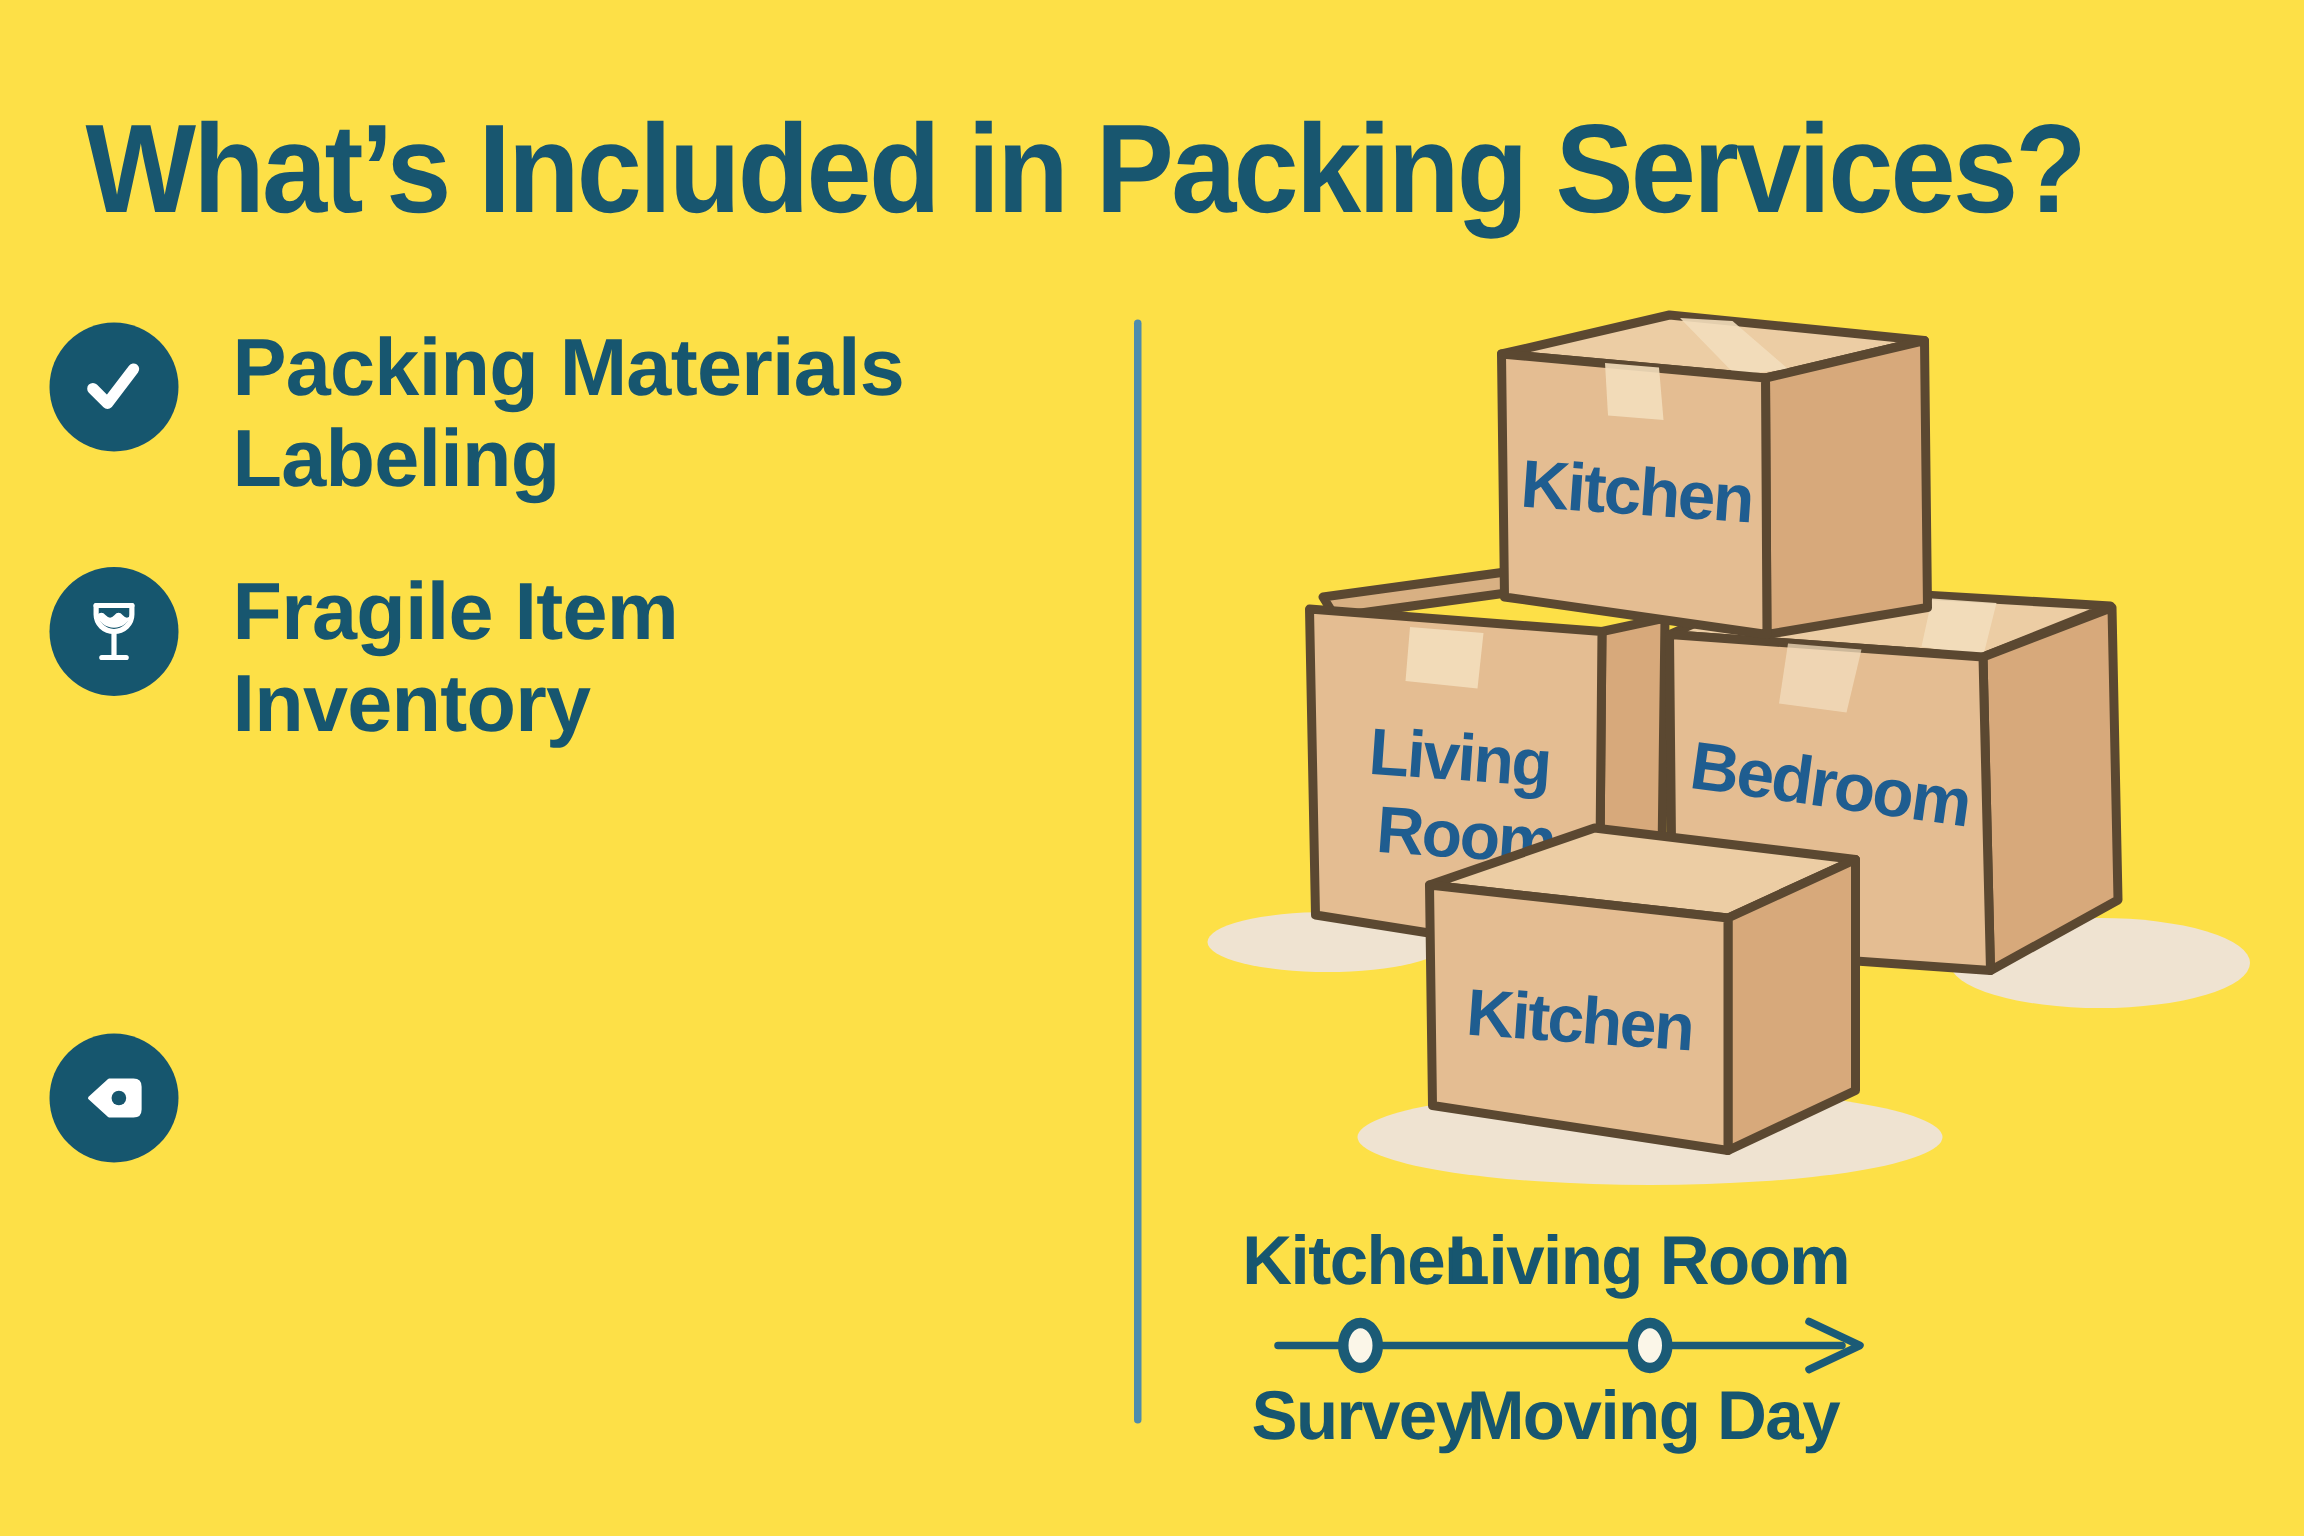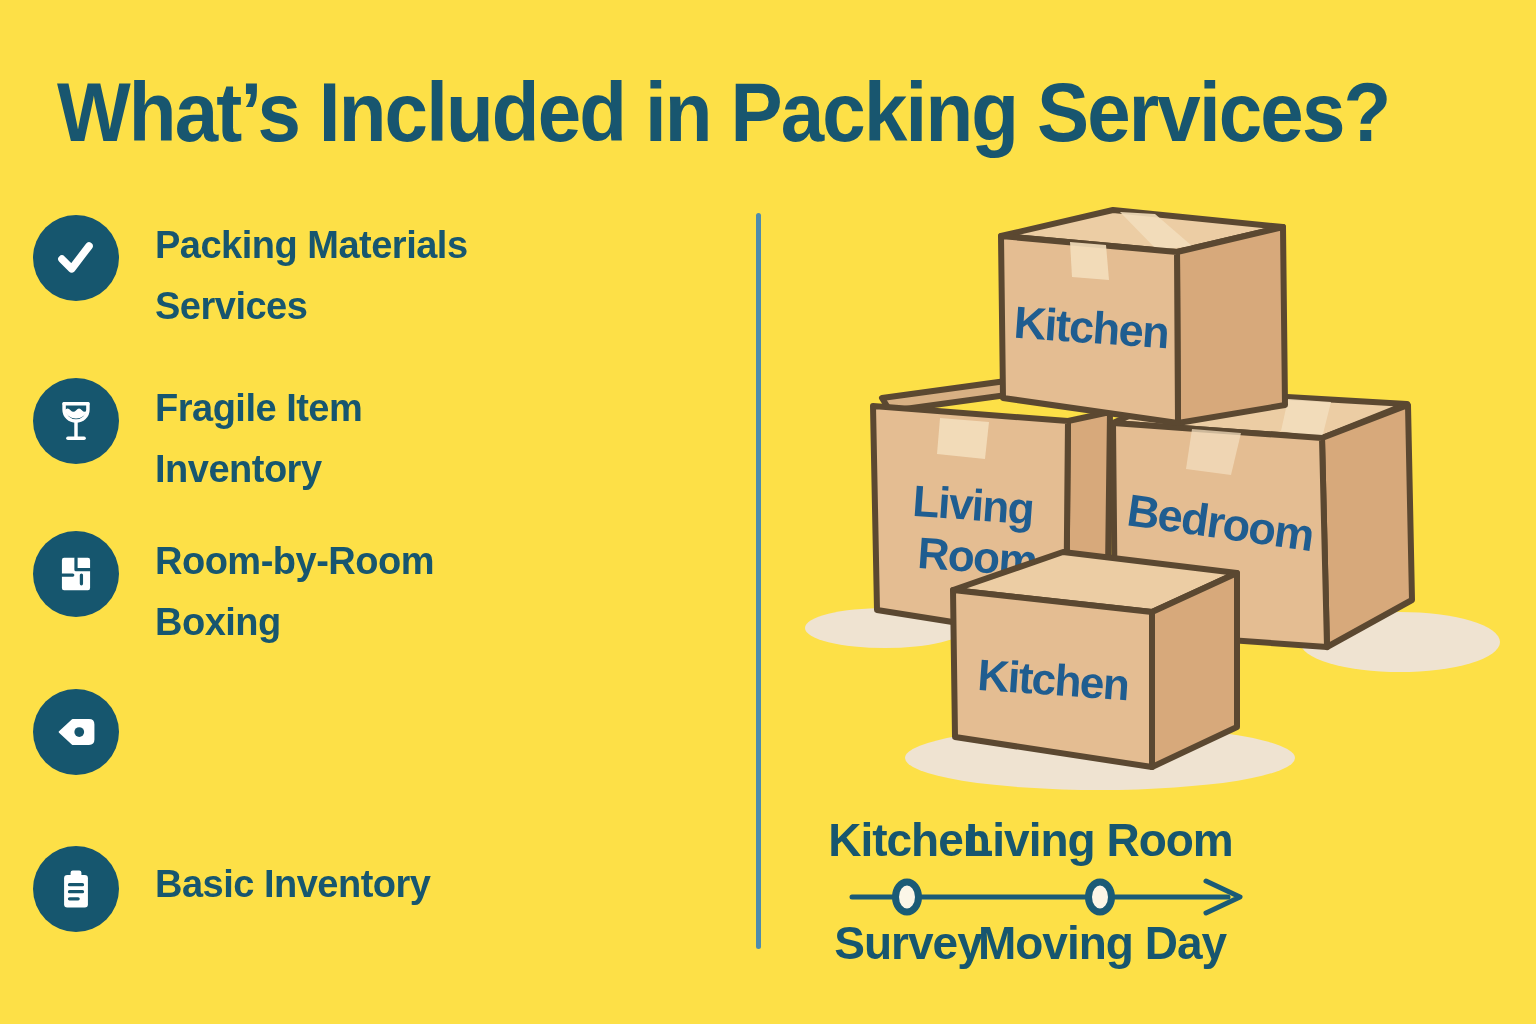--- a/index.html
+++ b/index.html
@@ -21,21 +21,21 @@
     display:flex;align-items:flex-start;
   }
   .icon-circle{
     width:86px;height:86px;border-radius:50%;
     background:#16566E;flex:0 0 auto;
     display:flex;align-items:center;justify-content:center;
   }
   .icon-circle svg{width:52px;height:52px;}
   .item-text{
     margin-left:36px;margin-top:0px;
-    font-size:38px;font-weight:bold;color:#17566F;
+    font-size:54px;font-weight:bold;color:#17566F;
     line-height:61px;letter-spacing:-.5px;white-space:nowrap;
   }
   .divider{
     position:absolute;left:756px;top:213px;
     width:5px;height:736px;border-radius:3px;
     background:#4E8CAD;
   }
   svg.scene{position:absolute;left:0;top:0;width:1536px;height:1024px;}
   .face{stroke:#5B4831;stroke-width:6;stroke-linejoin:round;}
   .boxlabel{font-family:"Liberation Sans",sans-serif;font-weight:bold;
@@ -51,75 +51,50 @@
   <div class="title">What’s Included in Packing Services?</div>
 
   <div class="item" style="top:215px">
     <div class="icon-circle">
       <svg viewBox="0 0 48 48">
           <path d="M11 25 L20 34 L36 13" fill="none" stroke="#fff" stroke-width="7" stroke-linecap="round" stroke-linejoin="round"></path>
         </svg>
     </div>
     <div class="item-text">
       <div>Packing Materials</div>
-      <div>Services</div>
+      <div>Labeling</div>
     </div>
   </div>
 
   <div class="item" style="top:378px">
     <div class="icon-circle">
       <svg viewBox="0 0 48 48">
         <path d="M13 8 H35" fill="none" stroke="#fff" stroke-width="3.2" stroke-linecap="round"></path>
         <path d="M13 8 v5.5 a11 10.5 0 0 0 22 0 V8" fill="none" stroke="#fff" stroke-width="3.2" stroke-linecap="round"></path>
         <path d="M13.6 14 Q16.2 11 18.9 14 T24.2 14 T29.4 14 T34.4 14 A10.7 10 0 0 1 13.6 14 Z" fill="#fff"></path>
         <path d="M24 25 V38" stroke="#fff" stroke-width="3.2" stroke-linecap="round"></path>
         <path d="M16.5 40 H31.5" stroke="#fff" stroke-width="3.2" stroke-linecap="round"></path>
       </svg>
     </div>
     <div class="item-text">
       <div>Fragile Item</div>
       <div>Inventory</div>
     </div>
   </div>
 
-  <div class="item" style="top:531px">
-    <div class="icon-circle">
-      <svg viewBox="0 0 48 48">
-        <rect x="11" y="9" width="26" height="30" rx="2" fill="#fff"></rect>
-        <path d="M24 9 V20 M24 20 H37 M11 25 H21 M29 25 V33" stroke="#16566E" stroke-width="3" stroke-linecap="round" fill="none"></path>
-      </svg>
-    </div>
-    <div class="item-text">
-      <div>Room-by-Room</div>
-      <div>Boxing</div>
-    </div>
-  </div>
 
   <div class="item" style="top:689px">
     <div class="icon-circle">
       <svg viewBox="0 0 48 48">
         <path d="M9 24 L21 13 H36 Q40 13 40 17 V31 Q40 35 36 35 H21 Z" fill="#fff" stroke="#fff" stroke-width="2" stroke-linejoin="round"></path>
         <circle cx="27" cy="24" r="4.5" fill="#16566E"></circle>
       </svg>
     </div>
   </div>
 
-  <div class="item" style="top:846px">
-    <div class="icon-circle">
-      <svg viewBox="0 0 48 48">
-        <rect x="13" y="11" width="22" height="30" rx="3" fill="#fff"></rect>
-        <rect x="19" y="7" width="10" height="7" rx="2" fill="#fff"></rect>
-        <path d="M18 20 H30 M18 26.5 H30 M18 33 H26" stroke="#16566E" stroke-width="3" stroke-linecap="round"></path>
-      </svg>
-    </div>
-    <div class="item-text" style="margin-top:8px">
-      <div>Basic Inventory</div>
-      <div></div>
-    </div>
-  </div>
 
   <div class="divider"></div>
 
   <svg class="scene" viewBox="0 0 1536 1024">
 
     <g>
       <ellipse cx="885" cy="628" rx="80" ry="20" fill="#EFE3D1"></ellipse>
       <ellipse cx="1400" cy="642" rx="100" ry="30" fill="#EFE3D1"></ellipse>
       <ellipse cx="1100" cy="758" rx="195" ry="32" fill="#EFE3D1"></ellipse>
     </g>

